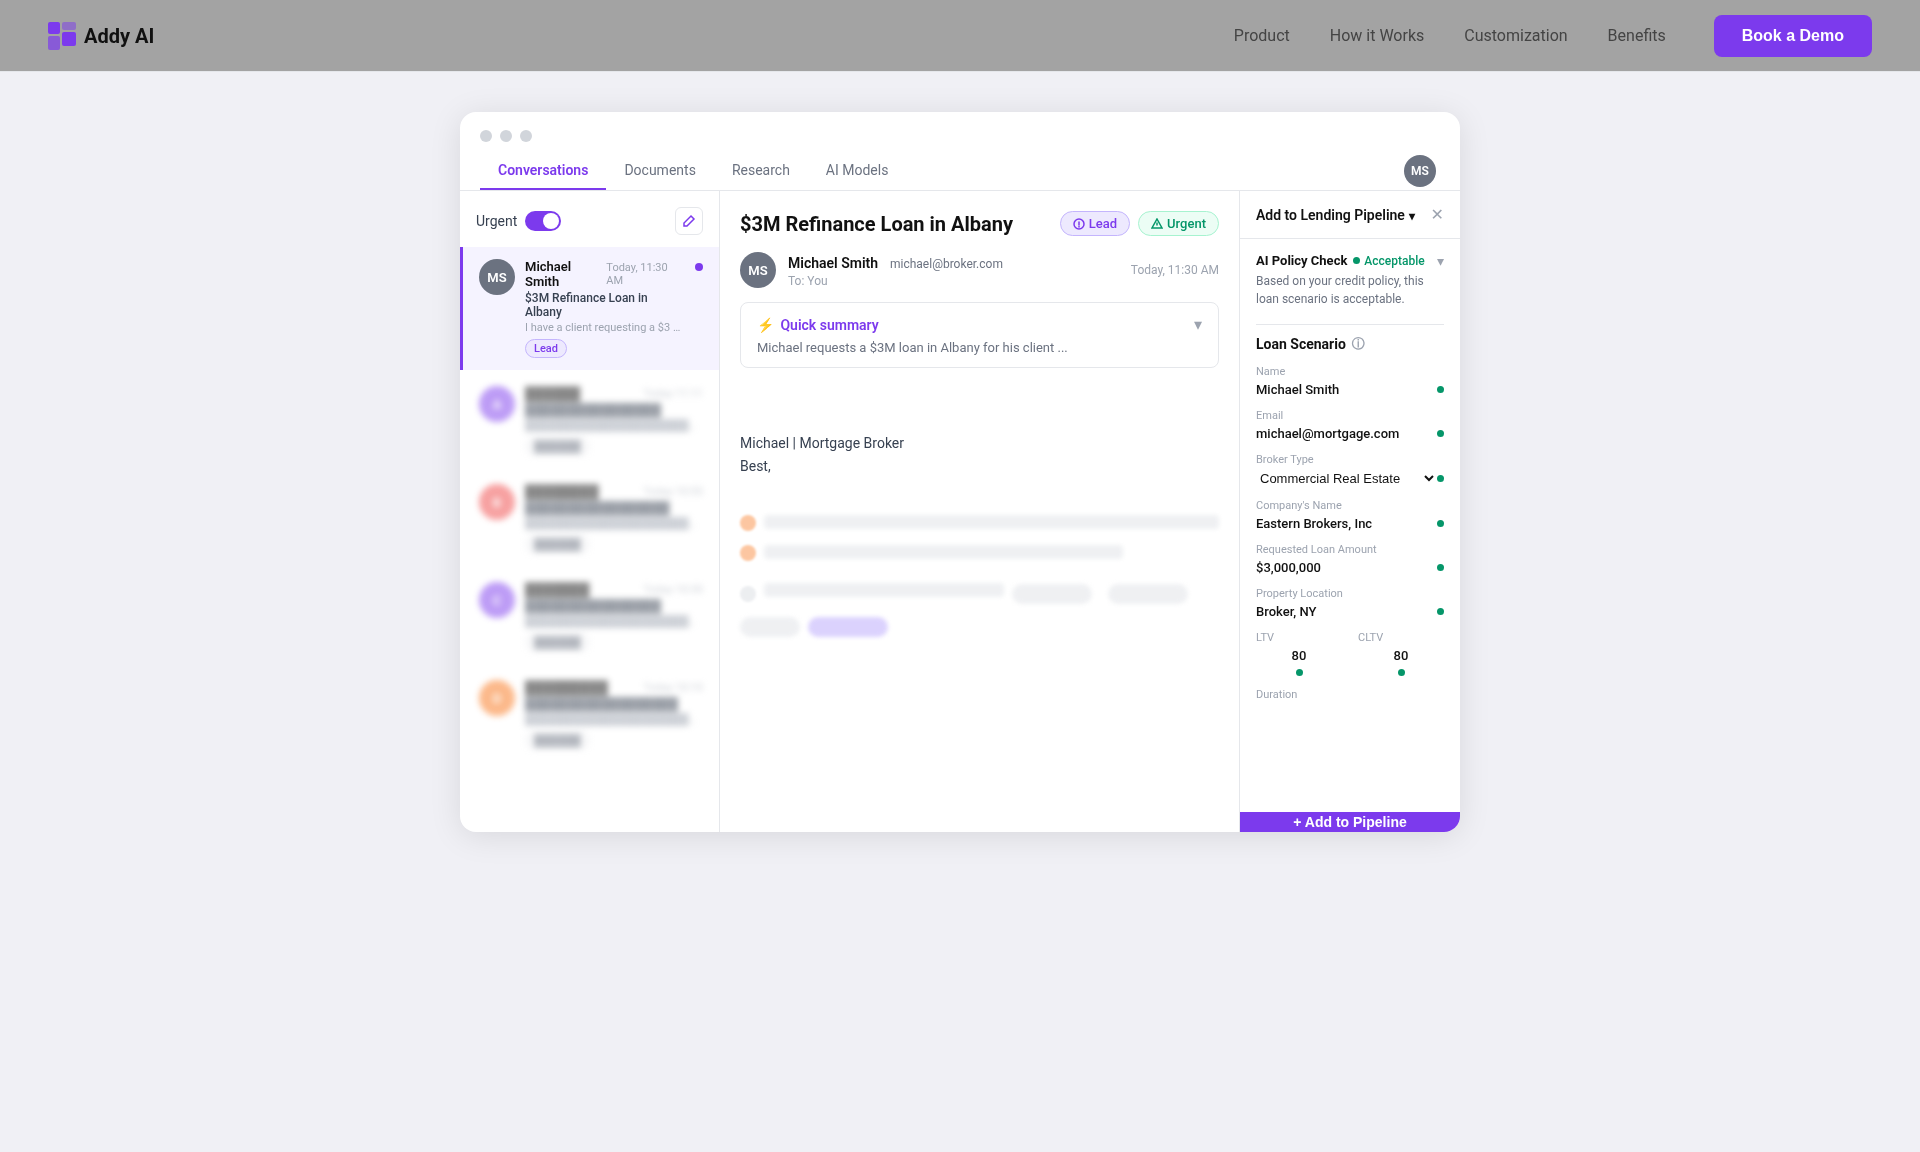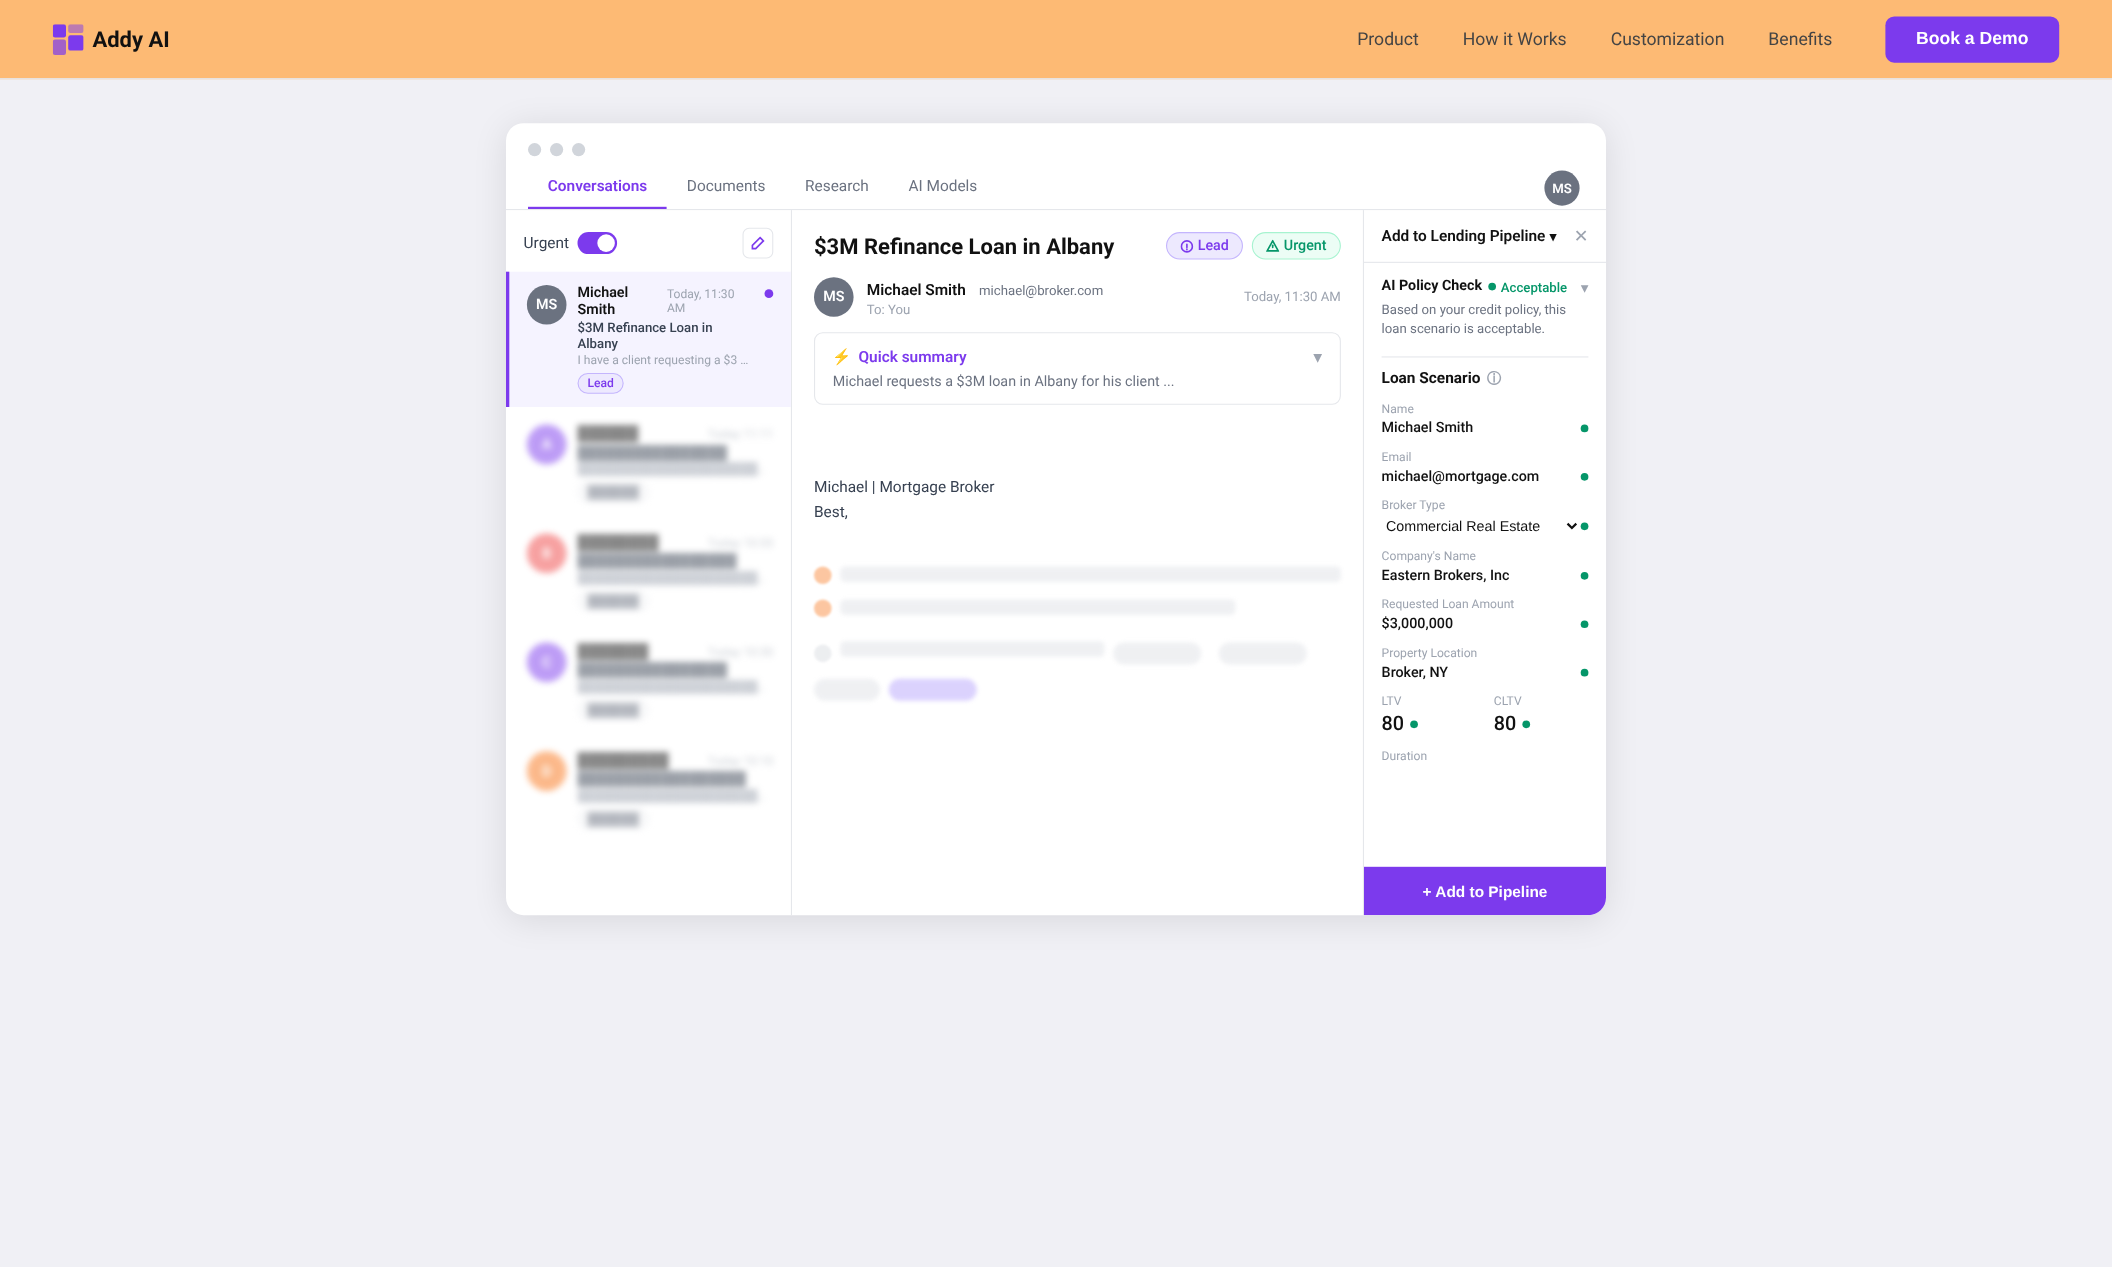--- a/index.html
+++ b/index.html
@@ -6,21 +6,21 @@
     body {
       font-family: -apple-system, BlinkMacSystemFont, 'Segoe UI', Roboto, sans-serif;
       background: #f0f0f5;
       min-height: 1152px;
       display: flex;
       flex-direction: column;
     }
 
     
     .navbar {
-      background: #fdba74;
+      background: #a3a3a3;
       border-bottom: 1px solid #e5e7eb;
       display: flex;
       align-items: center;
       padding: 4px 48px;
       height: 72px;
       position: relative;
       z-index: 10;
     }
     .nav-logo {
       display: flex;
@@ -530,30 +530,31 @@
     }
     .ltv-label {
       font-size: 11px;
       color: #9ca3af;
       margin-bottom: 4px;
     }
     .ltv-value {
       display: flex;
       align-items: center;
       gap: 6px;
-      font-size: 18px;
+      font-size: 13px;
       font-weight: 500;
       color: #111;
+      flex-direction: column;
     }
 
     .add-pipeline-btn {
       background: #7c3aed;
       color: #fff;
       border: none;
-      padding: 14px;
+      padding: 2px;
       font-size: 14px;
       font-weight: 600;
       cursor: pointer;
       width: 100%;
       display: flex;
       align-items: center;
       justify-content: center;
       gap: 6px;
       margin-top: auto;
     }

